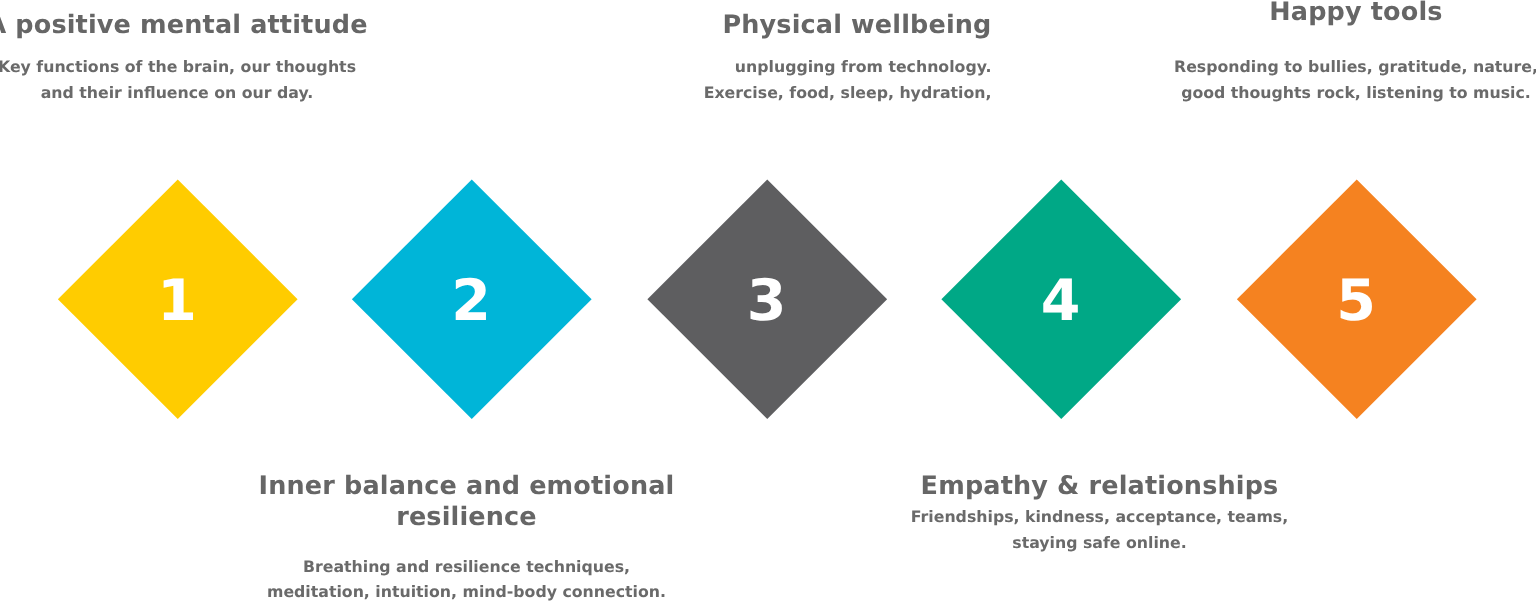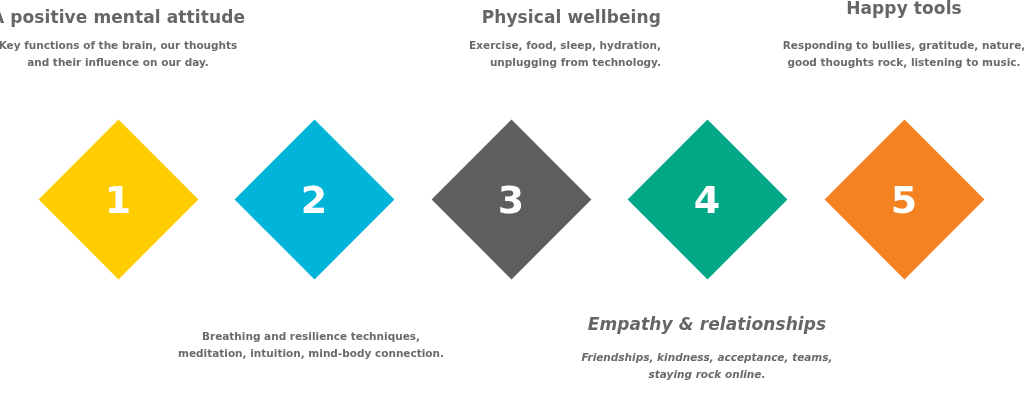--- a/index.html
+++ b/index.html
@@ -34,39 +34,43 @@
   <div class="title">A positive mental attitude</div>
   <div class="desc" style="margin-top:9px;">
     <div>Key functions of the brain, our thoughts</div>
     <div>and their influence on our day.</div>
   </div>
 </div>
 
 <div class="block" style="left:361px;width:300px;top:7px;text-align:right;">
   <div class="title">Physical wellbeing</div>
   <div class="desc" style="margin-top:9px;">
+    <div>unplugging from technology.</div>
     <div>Exercise, food, sleep, hydration,</div>
-    <div>unplugging from technology.</div>
   </div>
 </div>
 
 <div class="block" style="left:754px;width:300px;top:-2px;">
   <div class="title">Happy tools</div>
   <div class="desc" style="margin-top:18px;">
     <div>Responding to bullies, gratitude, nature,</div>
     <div>good thoughts rock, listening to music.</div>
   </div>
 </div>
 
 <div class="block" style="left:161px;width:300px;top:314px;">
+  <div class="title">
+    <div>Inner balance and emotional</div>
+    <div>resilience</div>
+  </div>
   <div class="desc" style="margin-top:14px;">
     <div>Breathing and resilience techniques,</div>
     <div>meditation, intuition, mind-body connection.</div>
   </div>
 </div>
 
-<div class="block" style="left:557px;width:300px;top:314px;font-style:italic;">
+<div class="block" style="left:583px;width:300px;top:314px;">
   <div class="title">Empathy &amp; relationships</div>
-  <div class="desc" style="margin-top:14px;">
+  <div class="desc" style="margin-top:2px;">
     <div>Friendships, kindness, acceptance, teams,</div>
-    <div>staying rock online.</div>
+    <div>staying safe online.</div>
   </div>
 </div>
 
 </body></html>

